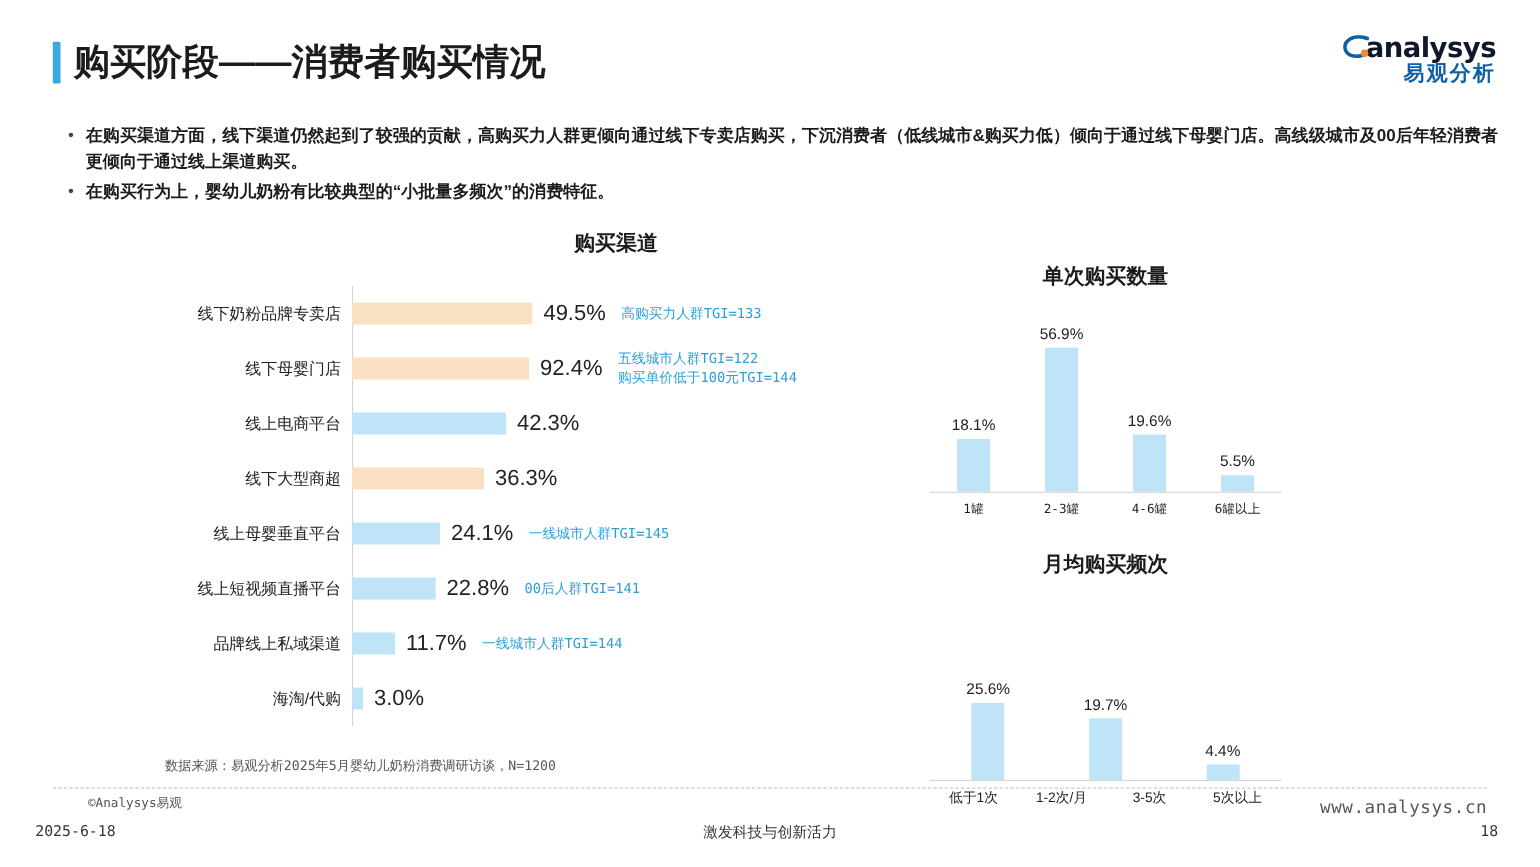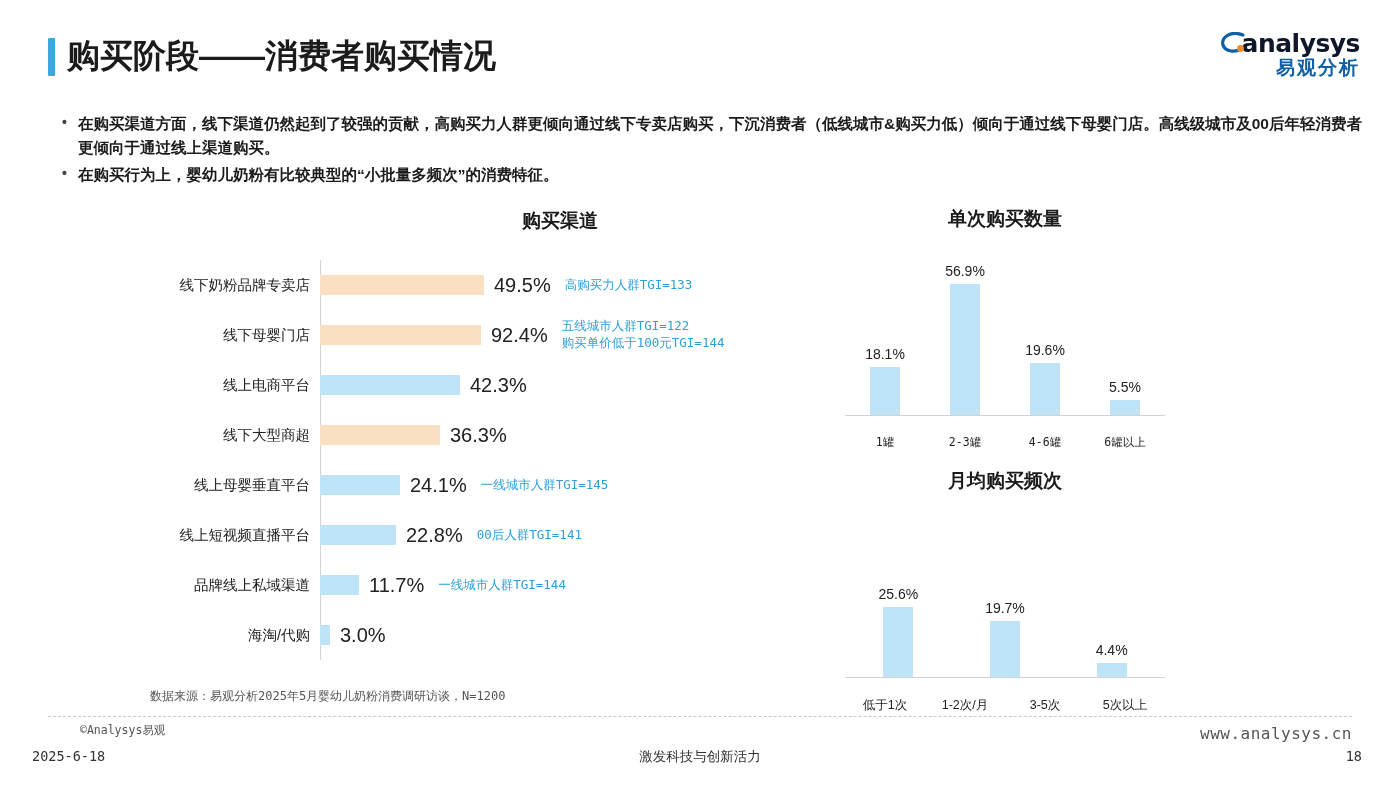--- a/index.html
+++ b/index.html
@@ -148,20 +148,21 @@
     color: #2f9fd8;
     margin-left: 14px;
     white-space: nowrap;
     line-height: 1.35;
     font-family: "DejaVu Sans Mono", monospace;
   }
 
   
   .vchart {
     position: absolute;
+    margin-top: 32px;
   }
   #qty-chart { left: 845px; top: 206px; width: 320px; }
   #freq-chart { left: 845px; top: 468px; width: 320px; }
   .vbars {
     position: relative;
     height: 165px;
     margin-top: 18px;
     display: flex;
     align-items: flex-end;
     justify-content: space-around;
@@ -187,21 +188,21 @@
   }
   .vlabels {
     display: flex;
     justify-content: space-around;
   }
   .vlabel {
     width: 66px;
     text-align: center;
     font-size: 12.5px;
     color: #222;
-    padding-top: 19px;
+    padding-top: 7px;
     white-space: nowrap;
   }
   #qty-chart .vlabel { font-family: "DejaVu Sans Mono", monospace; font-size: 11.5px;}
 
   
   .source {
     position: absolute;
     left: 150px;
     top: 688px;
     font-size: 12px;

